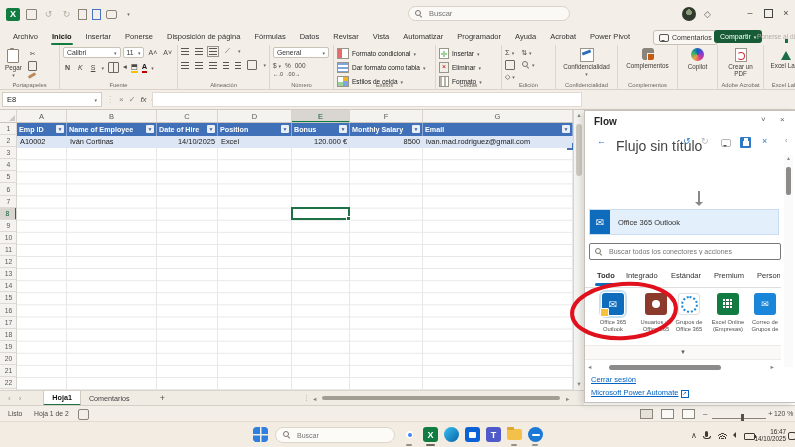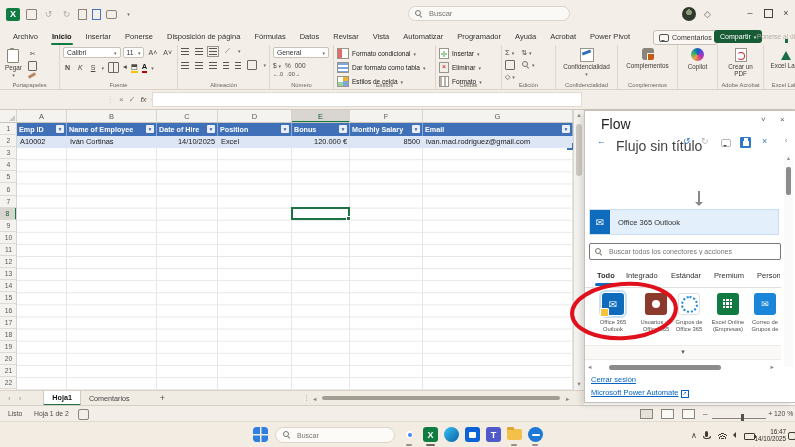--- a/index.html
+++ b/index.html
@@ -109,21 +109,21 @@
                font-weight:bold;color:#111;}
   #hthumb{position:absolute;left:322px;top:5px;width:238px;height:4px;background:#a29d93;border-radius:2px;}
   
   #statusbar{left:0;top:405px;width:795px;height:16px;background:#f3eee7;border-top:1px solid #d5cfc6;box-sizing:border-box;font-size:6.8px;color:#4d4a43;}
   .viewic{position:absolute;top:3px;width:13px;height:10px;border:1px solid #8a8578;box-sizing:border-box;background:#fbf9f6;}
   .zoomtrack{position:absolute;left:712px;top:12px;width:54px;height:1px;background:#8a8578;}
   .zoomthumb{position:absolute;left:741px;top:8px;width:3px;height:9px;background:#55524b;}
   
   #pane{left:584px;top:110px;width:211px;height:293px;background:#fff;border:1px solid #c6c0b8;border-right:0;box-sizing:border-box;
         box-shadow:-3px 2px 6px rgba(0,0,0,.12);}
-  .pane-title{position:absolute;left:16px;top:5px;font-size:14px;font-weight:normal;color:#252423;}
+  .pane-title{position:absolute;left:9px;top:5px;font-size:10px;font-weight:bold;color:#252423;}
   .pane-hbtn{position:absolute;top:4px;font-size:8px;color:#605e5c;}
   .tb-ic{position:absolute;top:25px;font-size:9px;color:#2f7ac6;}
   .tb-ic.gray{color:#b8b6b4;}
   .saveic{position:absolute;left:155px;top:26px;width:11px;height:11px;background:#2f7ac6;border-radius:1px;}
   .saveic::after{content:"";position:absolute;left:2.5px;top:4px;width:6px;height:5px;background:#fff;}
   .saveic::before{content:"";position:absolute;left:3.5px;top:1px;width:4px;height:2.5px;background:#fff;}
   .card{position:absolute;left:4px;width:190px;height:26px;display:flex;align-items:center;box-sizing:border-box;}
   .card-ic{width:20px;height:100%;flex:none;display:flex;align-items:center;justify-content:center;}
   .card-label{font-size:7.5px;color:#323130;padding-left:8px;}
   .gridglyph{width:11px;height:11px;background:#fff;
@@ -426,20 +426,24 @@
         <span style="margin-top:3px;">Excel Labs</span>
       </div>
       <div class="rgroup-label">Excel Labs</div>
     </div>
     <div style="width:14px;position:relative;">
       
     </div>
   </div>
 
   <div id="fbar" class="abs">
+    <div class="namebox">
+      <span>E8</span>
+      <span class="dd">▾</span>
+    </div>
     <div class="fxicons">
       <span style="color:#c9c3b9;">⋮</span>
       <span>×</span>
       <span>✓</span>
       <span style="font-style:italic;color:#55524b;">fx</span>
       <span class="dd">▾</span>
     </div>
     <div class="fxinput"></div>
   </div>
 

